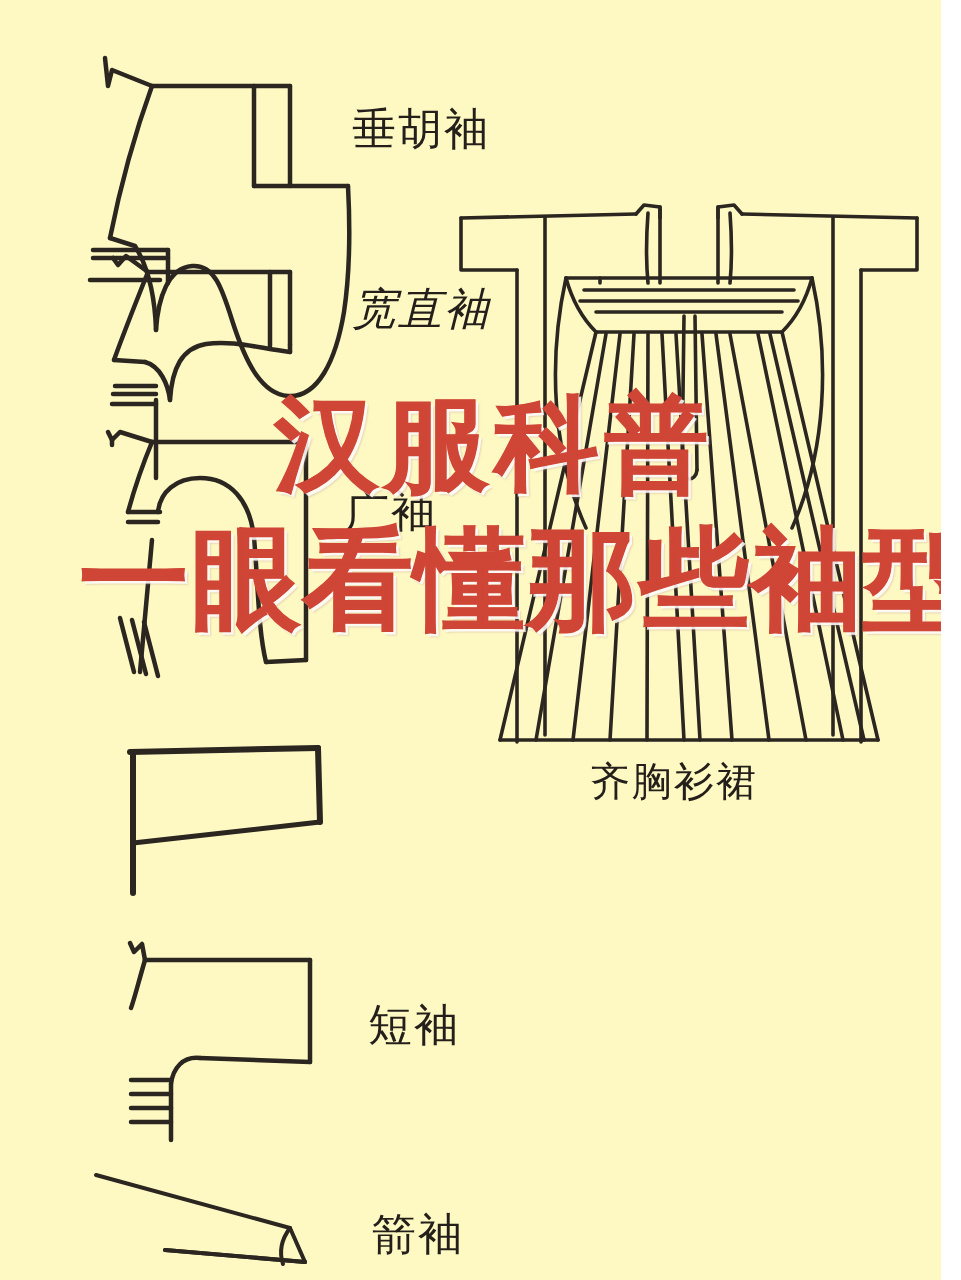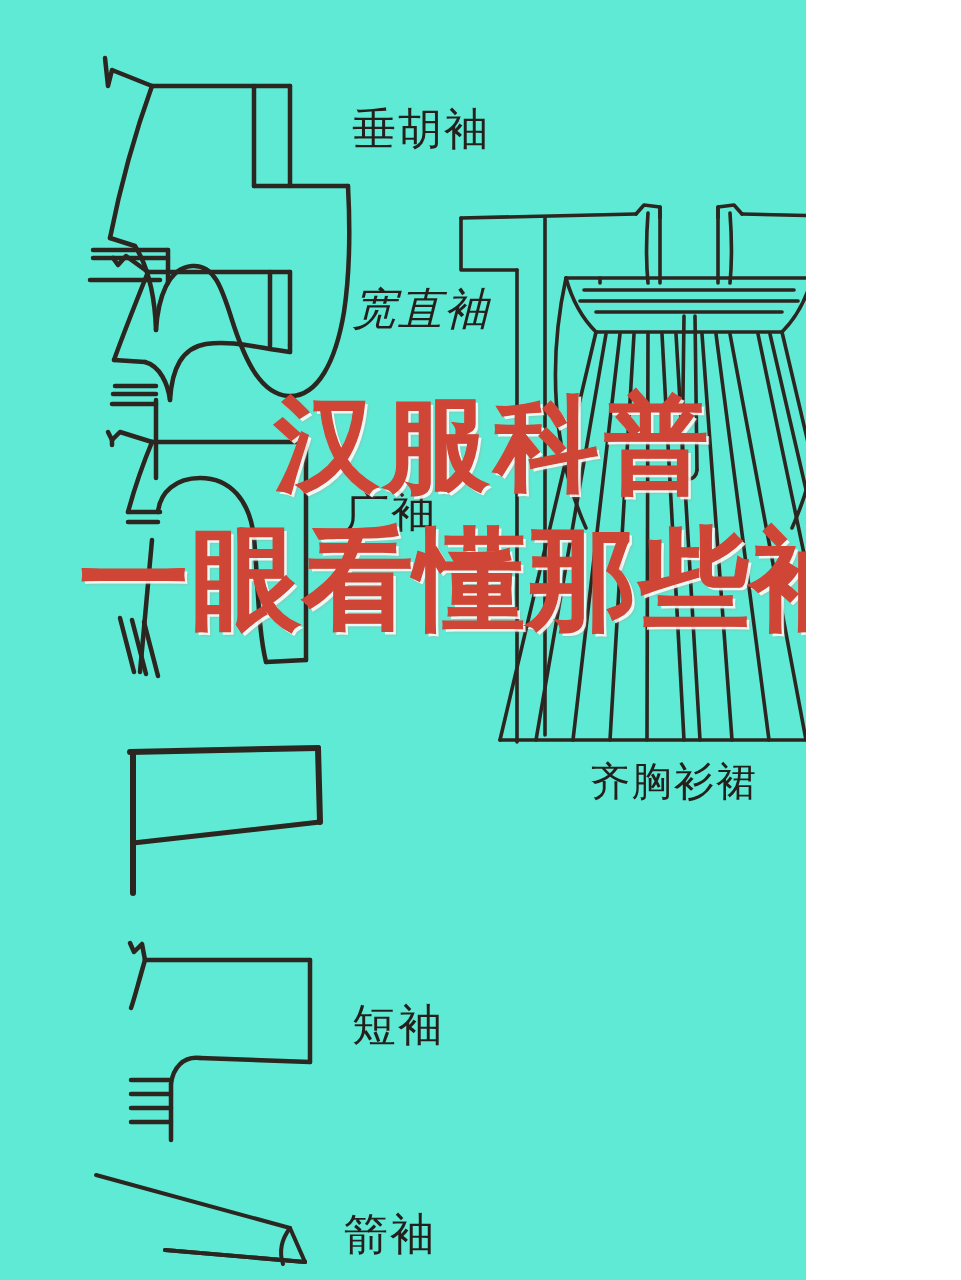--- a/index.html
+++ b/index.html
@@ -7,23 +7,23 @@
     padding: 0;
   }
   body {
     width: 961px;
     height: 1280px;
     overflow: hidden;
     font-family: "Liberation Serif", "DejaVu Serif", serif;
   }
   #poster {
     position: relative;
-    width: 806px;
+    width: 941px;
     height: 1280px;
-    background: #5eead4;
+    background: #fef9c3;
     overflow: hidden;
   }
   .diagram-layer {
     position: absolute;
     left: 0;
     top: 0;
     width: 961px;
     height: 1280px;
   }
   .sleeve-label {
@@ -224,23 +224,23 @@
     </g>
   </svg>
 
   <div class="sleeve-label" style="left:352px; top:108px;">垂胡袖</div>
 
   <div class="sleeve-label" style="left:352px; top:288px;font-style:italic;">宽直袖</div>
 
   <div class="sleeve-label" style="left:345px; top:492px;font-family:Liberation Mono, monospace;">广袖</div>
 
 
-  <div class="sleeve-label" style="left:352px; top:1004px;font-family:Liberation Serif, serif;">短袖</div>
-
-  <div class="sleeve-label" style="left:344px; top:1213px;">箭袖</div>
+  <div class="sleeve-label" style="left:368px; top:1004px;font-family:Liberation Serif, serif;">短袖</div>
+
+  <div class="sleeve-label" style="left:372px; top:1213px;">箭袖</div>
 
   <div class="garment-label" style="left:590px; top:762px;">齐胸衫裙</div>
 
   <div class="overlay-title" id="title-line-1">汉服科普</div>
 
   <div class="overlay-title" id="title-line-2">一眼看懂那些袖型</div>
 
 </div>
 
 </body></html>

